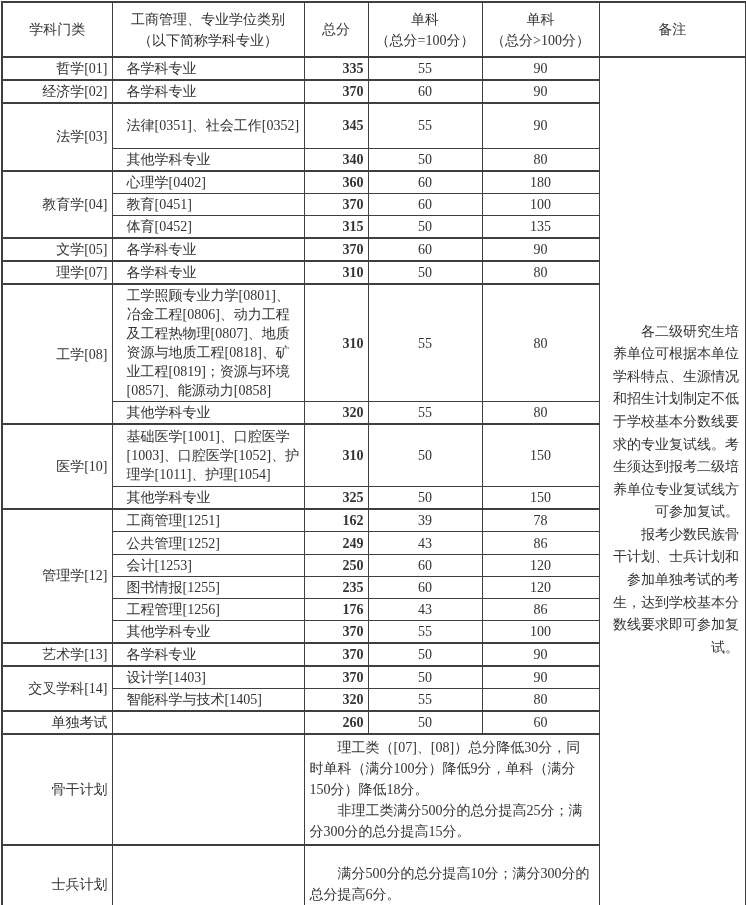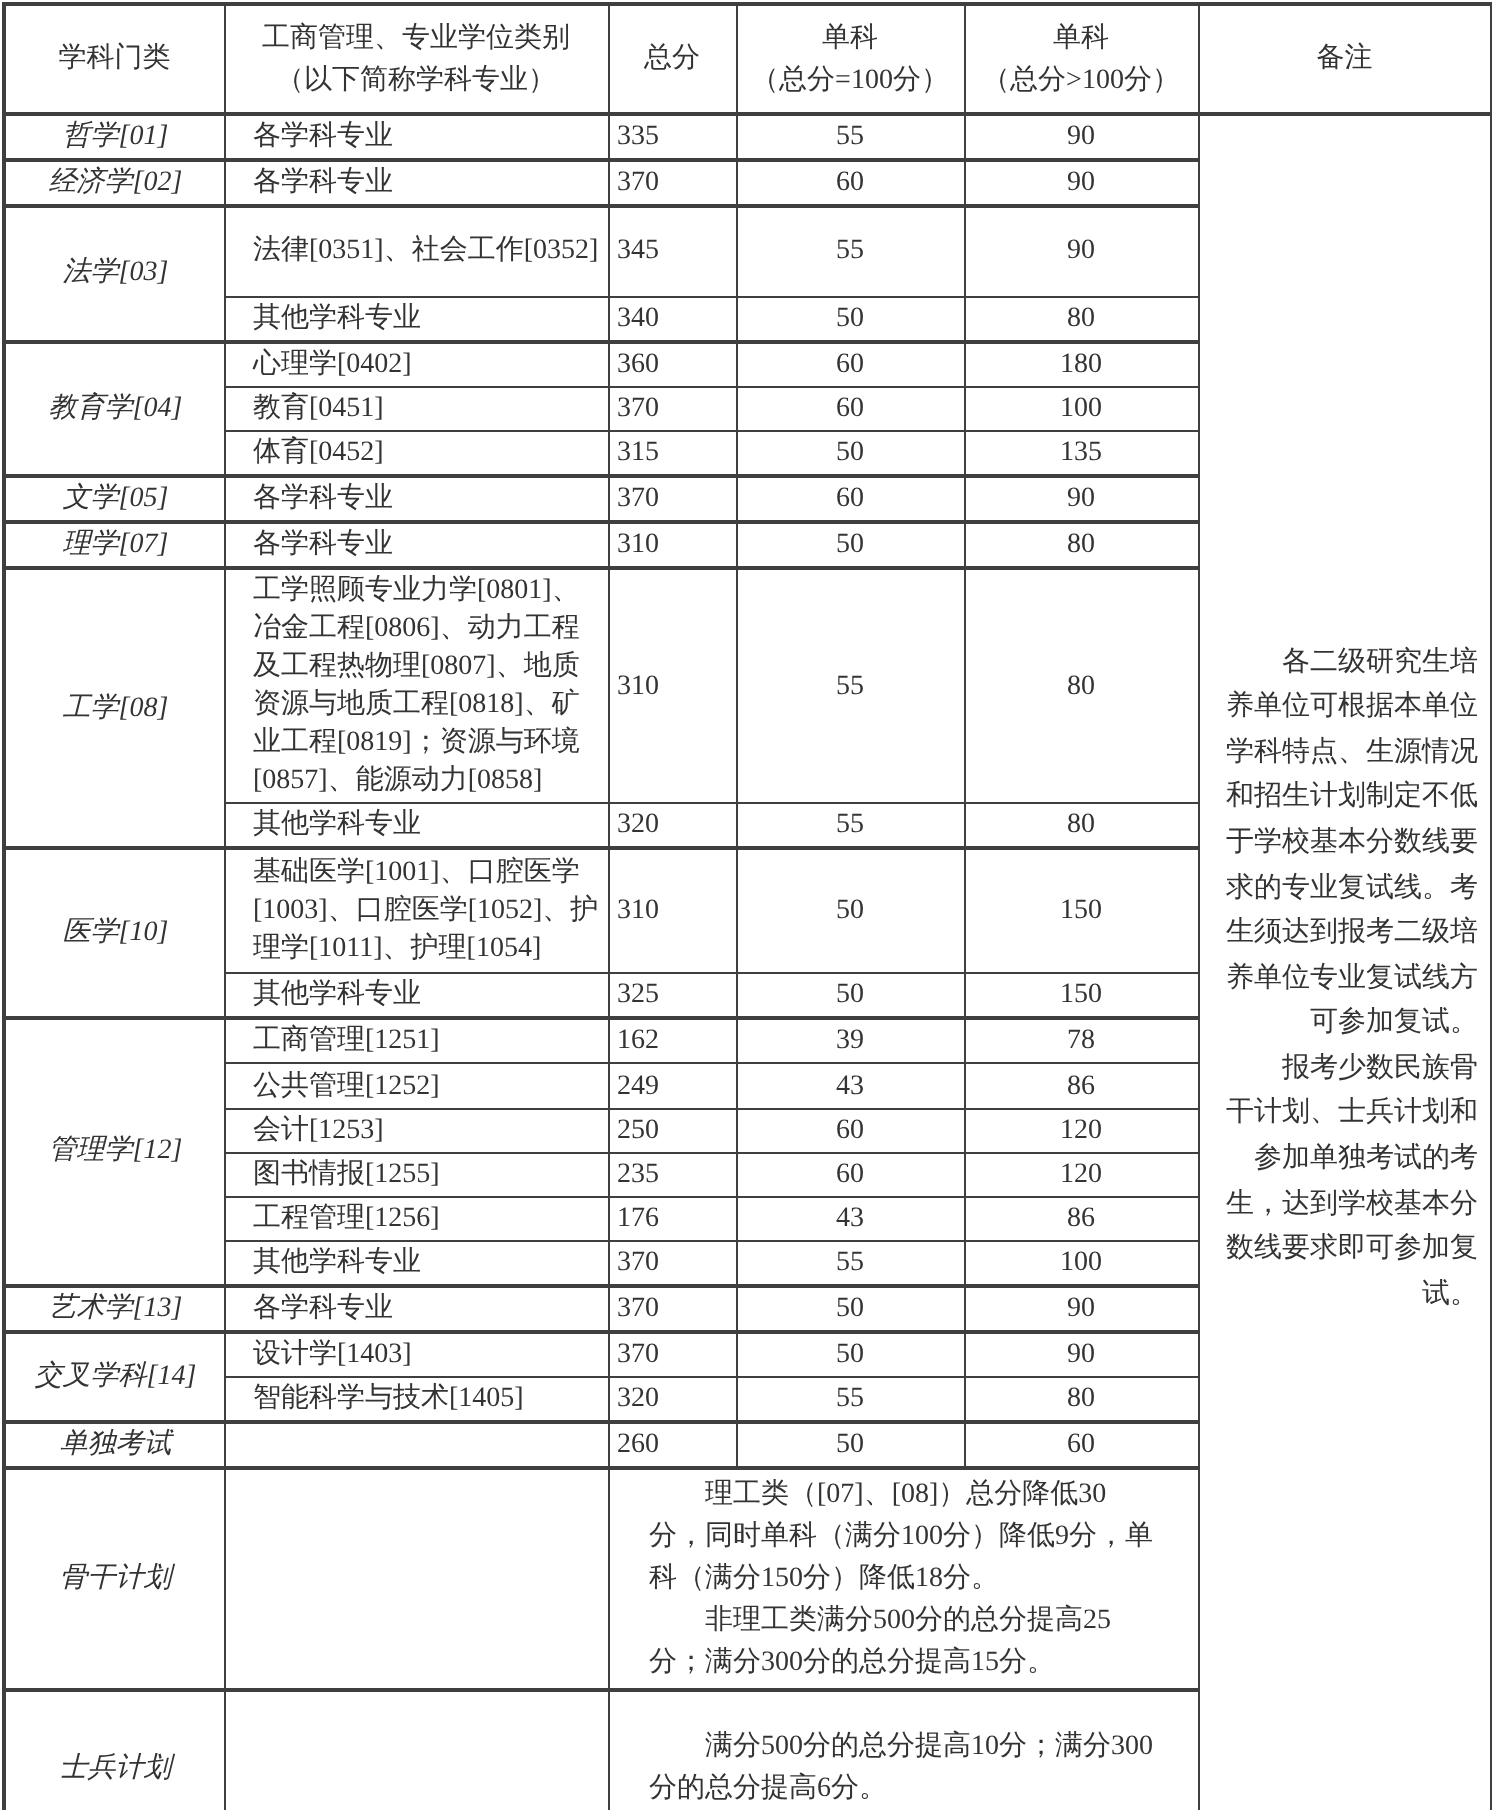--- a/index.html
+++ b/index.html
@@ -16,32 +16,32 @@
     border:1px solid #3f3f3f;
     font-size:14px;font-weight:normal;
     padding:1px 4px;
     overflow:hidden;
     vertical-align:middle;
     line-height:19px;
   }
   table{border:2px solid #3f3f3f;}
   tr.grp td, tr.grp th{border-top-width:2px;}
   th.hdr{text-align:center;line-height:21px;}
-  td.cat{text-align:center;padding-left:5px;font-style:italic;}
+  td.cat{text-align:right;padding-left:5px;}
   td.sub{text-align:left;padding-left:14px;}
-  td.total{text-align:left;font-weight:normal;margin-left:32px;}
+  td.total{text-align:right;font-weight:bold;margin-left:32px;}
   td.num{text-align:center;}
   td.remark{
     vertical-align:middle;padding:2px 6px;
   }
   td.remark p{
     margin:0;text-indent:2em;line-height:22.6px;font-size:14px;text-align:right;
   }
   td.mergedtext{
-    vertical-align:middle;padding:2px 20px;
+    vertical-align:middle;padding:2px 5px;
   }
   td.mergedtext p{
     margin:0;text-indent:2em;line-height:21px;font-size:14px;text-align:left;
   }
 </style>
 </head>
 <body>
 
 <table>
   <colgroup>

